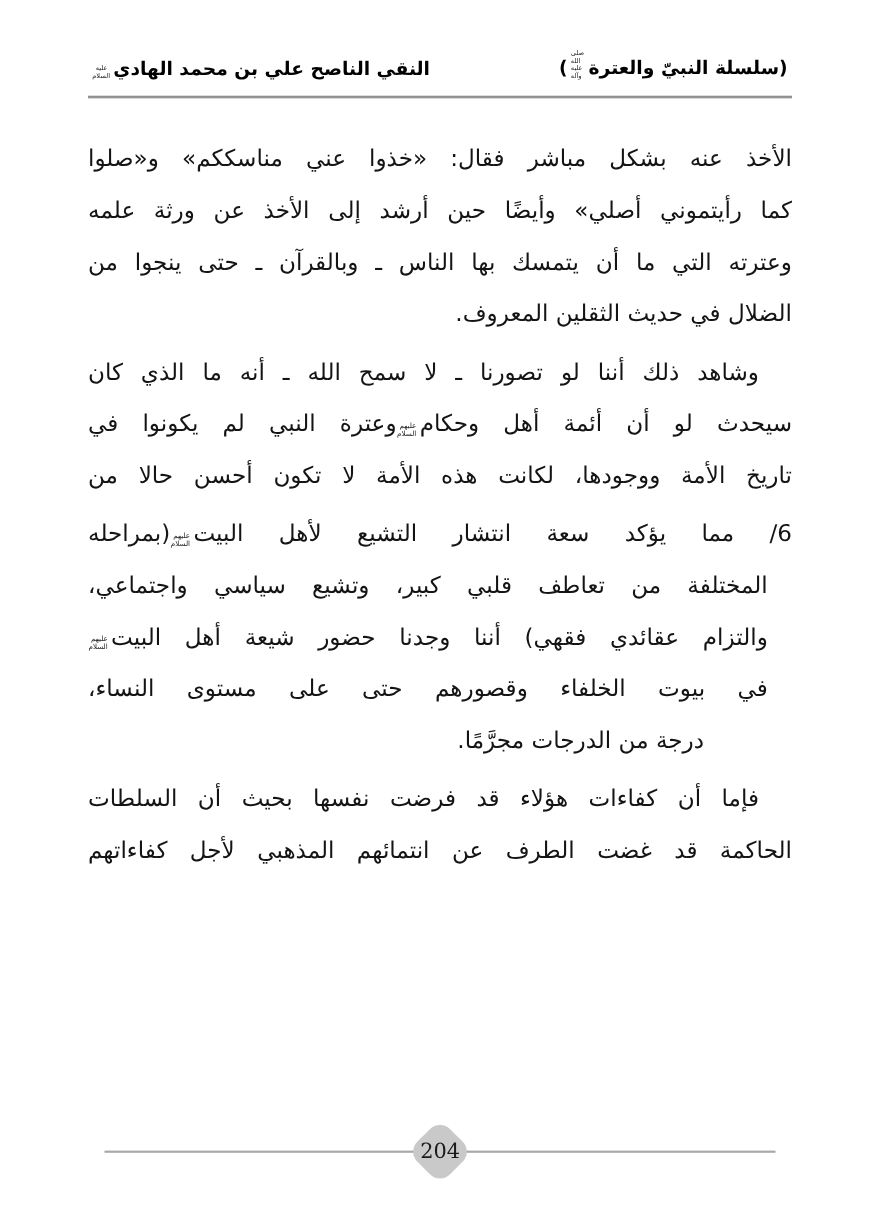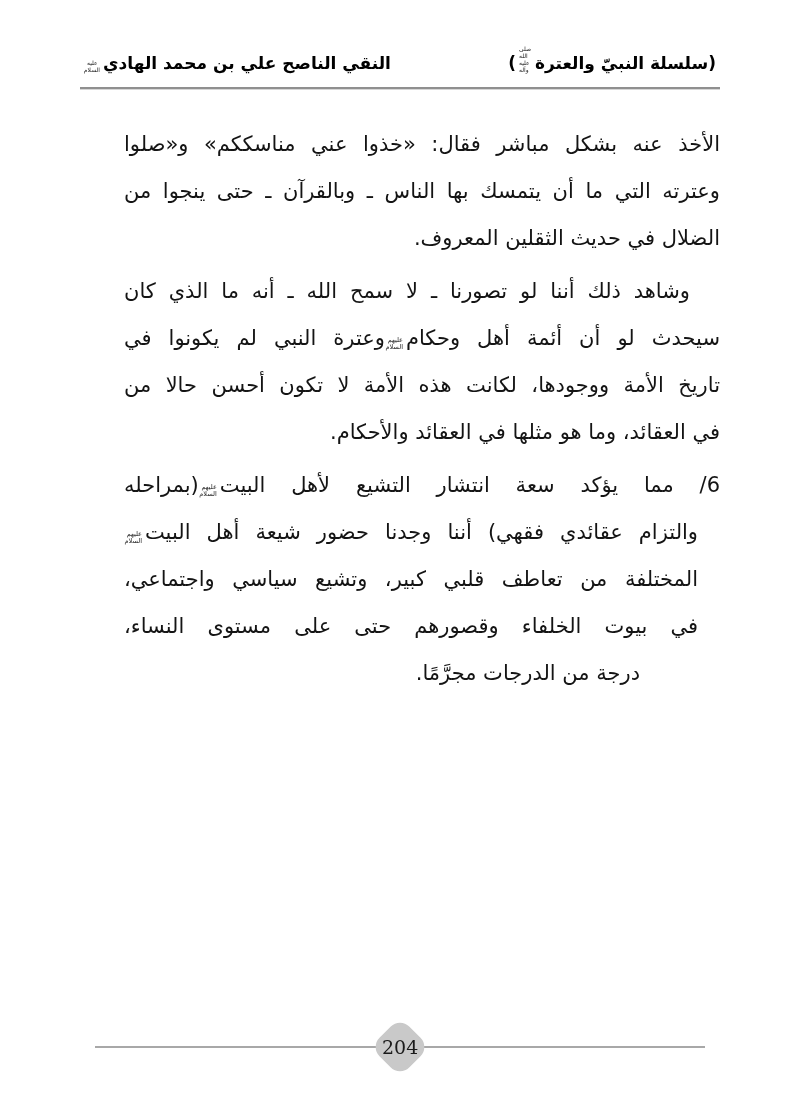--- a/index.html
+++ b/index.html
@@ -34,21 +34,20 @@
   .content{
     position:absolute;top:121px;right:80px;left:80px;
     direction:rtl;
     font-size:21px;color:#141414;
   }
   .para{margin:0 0 6px 0;}
   .ln{
     line-height:47px;
     text-align:justify;
     text-align-last:justify;
-    margin-left:44px;
   }
   .ln.start{text-align:right;text-align-last:start;}
   .ind-first{padding-right:30px;}
   .ind-hang{padding-right:22px;}
   .ind-deep{padding-right:80px;}
   
   .ftr-rule{
     position:absolute;top:1046px;left:95px;right:95px;height:2px;
     background:#a8a8a8;
   }
@@ -73,35 +72,39 @@
 
   <div class="hdr">
     <span><span>(سلسلة النبيّ والعترة</span><span class="hon">صلى الله عليه وآله</span><span>)</span></span>
     <span><span>النقي الناصح علي بن محمد الهادي</span><span class="hon">عليه السلام</span></span>
   </div>
   <div class="hdr-rule"></div>
 
   <div class="content">
       <div class="para">
         <div class="ln"><span>الأخذ عنه بشكل مباشر فقال: «خذوا عني مناسككم» و«صلوا</span></div>
+        <div class="ln"><span>كما رأيتموني أصلي» وأيضًا حين أرشد إلى الأخذ عن ورثة علمه</span></div>
         <div class="ln"><span>وعترته التي ما أن يتمسك بها الناس ـ وبالقرآن ـ حتى ينجوا من</span></div>
         <div class="ln start"><span>الضلال في حديث الثقلين المعروف.</span></div>
       </div>
       <div class="para">
         <div class="ln ind-first"><span>وشاهد ذلك أننا لو تصورنا ـ لا سمح الله ـ أنه ما الذي كان</span></div>
         <div class="ln"><span>سيحدث لو أن أئمة أهل وحكام</span><span class="hon">عليهم السلام</span><span>وعترة النبي لم يكونوا في</span></div>
         <div class="ln"><span>تاريخ الأمة ووجودها، لكانت هذه الأمة لا تكون أحسن حالا من</span></div>
-        <div class="ln start"><span>في العقائد، وما هو مثلها في العقائد والأحكام.</span></div>
       </div>
       <div class="para">
         <div class="ln"><span>6/ مما يؤكد سعة انتشار التشيع لأهل البيت</span><span class="hon">عليهم السلام</span><span>(بمراحله</span></div>
+        <div class="ln ind-hang"><span>المختلفة من تعاطف قلبي كبير، وتشيع سياسي واجتماعي،</span></div>
         <div class="ln ind-hang"><span>والتزام عقائدي فقهي) أننا وجدنا حضور شيعة أهل البيت</span><span class="hon">عليهم السلام</span></div>
-        <div class="ln ind-hang"><span>المختلفة من تعاطف قلبي كبير، وتشيع سياسي واجتماعي،</span></div>
         <div class="ln ind-hang"><span>في بيوت الخلفاء وقصورهم حتى على مستوى النساء،</span></div>
         <div class="ln start ind-deep"><span>درجة من الدرجات مجرَّمًا.</span></div>
+      </div>
+      <div class="para">
+        <div class="ln ind-first"><span>فإما أن كفاءات هؤلاء قد فرضت نفسها بحيث أن السلطات</span></div>
+        <div class="ln"><span>الحاكمة قد غضت الطرف عن انتمائهم المذهبي لأجل كفاءاتهم</span></div>
       </div>
     </div>
 
   <div class="ftr-rule"></div>
   <div class="badge">
     <span>204</span>
   </div>
 
 </div>
 

